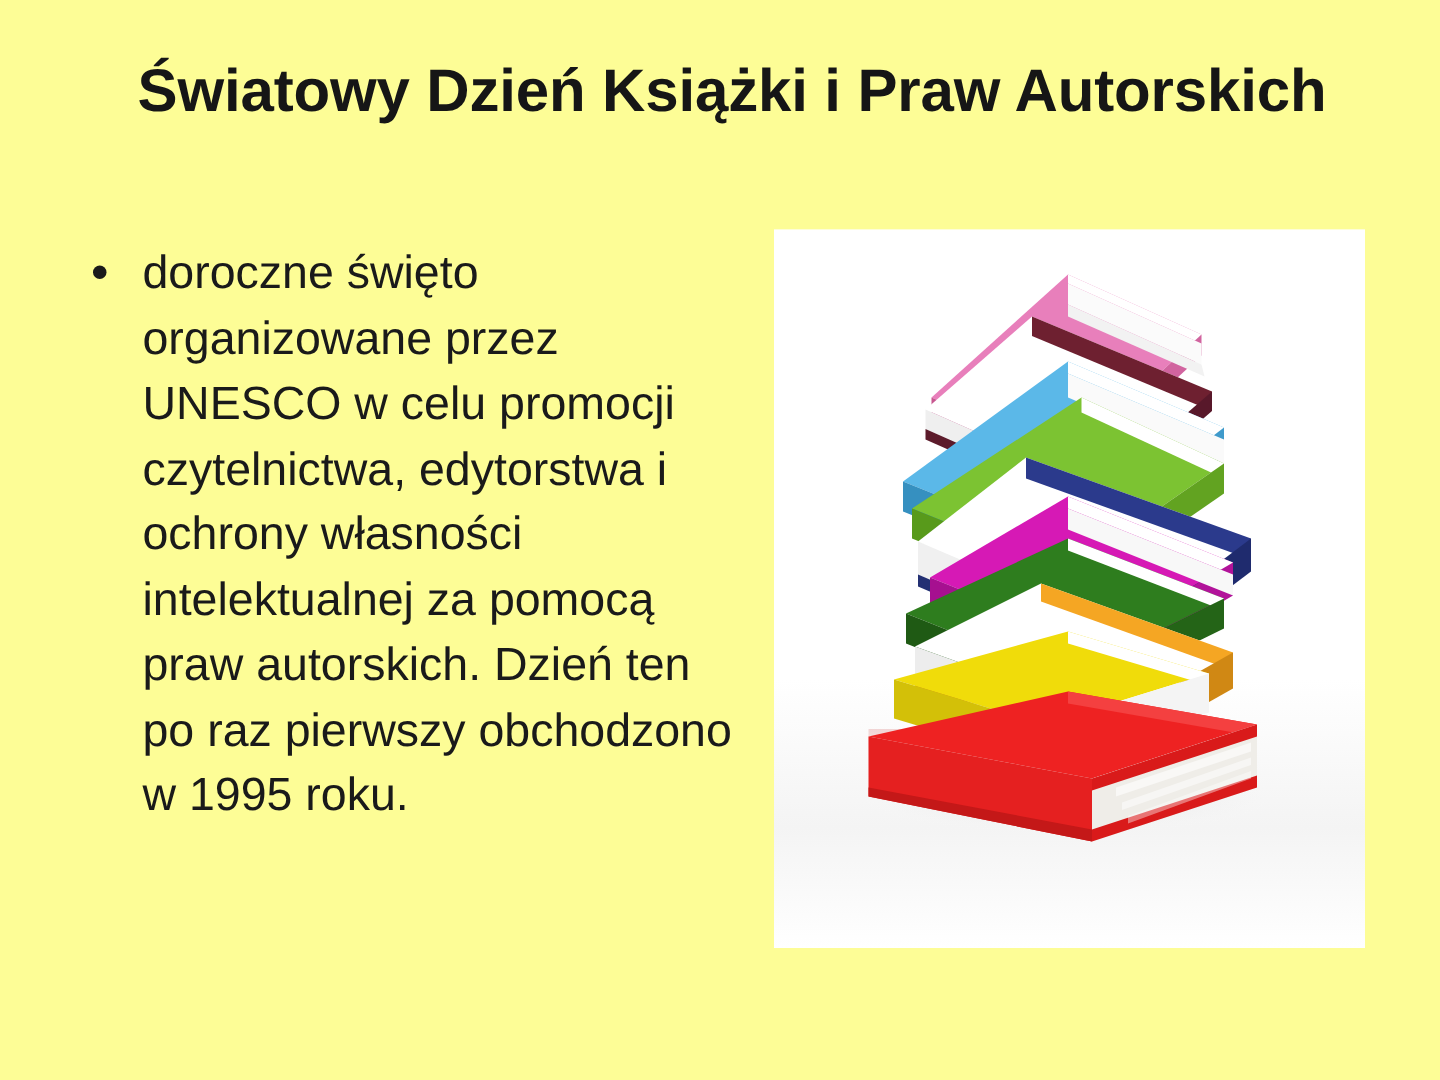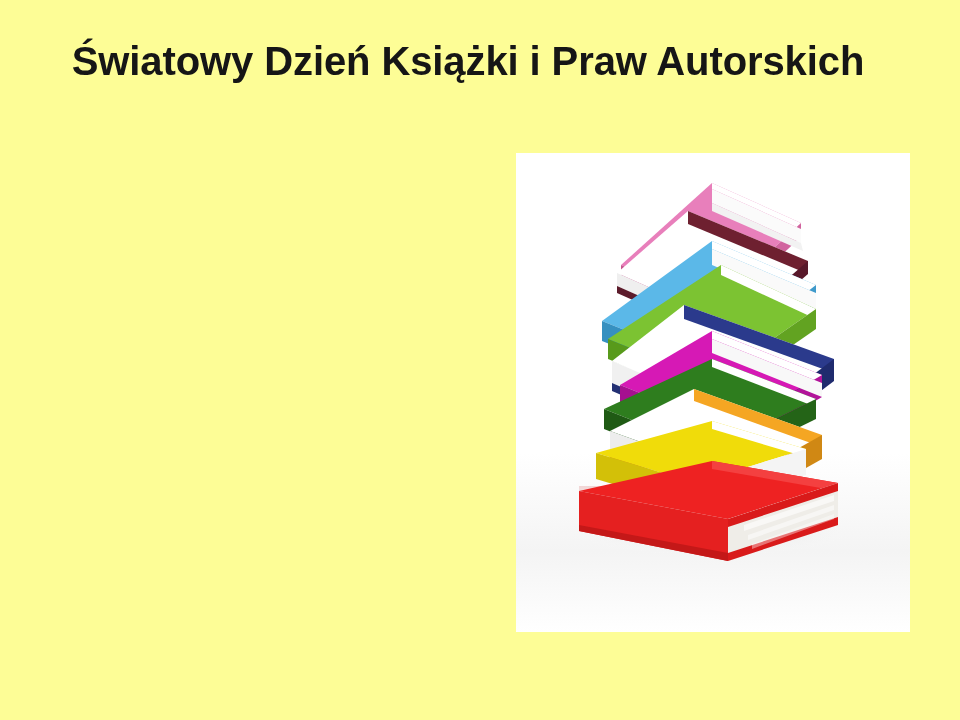--- a/index.html
+++ b/index.html
@@ -15,21 +15,21 @@
   #slide {
     position: relative;
     width: 960px;
     height: 720px;
     background: #FDFD96;
     box-sizing: border-box;
   }
   
   #slide-title {
     position: absolute;
-    left: 48px;
+    left: 68px;
     top: 34px;
     width: 840px;
     text-align: center;
     font-size: 40px;
     line-height: 54px;
     font-weight: bold;
     color: #161616;
     letter-spacing: -0.1px;
   }
   
@@ -71,20 +71,26 @@
     height: 479px;
   }
 </style>
 </head>
 <body>
 
 <div id="slide">
 
   <div id="slide-title">Światowy Dzień Książki i Praw Autorskich</div>
 
+  <div id="body-block">
+    <div class="bullet-item">
+      <span class="bullet-dot"></span>
+      <span>doroczne święto organizowane przez UNESCO w celu promocji czytelnictwa, edytorstwa i ochrony własności intelektualnej za pomocą praw autorskich. Dzień ten po raz pierwszy obchodzono w 1995 roku.</span>
+    </div>
+  </div>
 
   <div id="picture-panel">
     <svg id="books-photo" viewBox="0 0 394 479">
       <defs>
         <linearGradient id="gFloor" x1="0" y1="0" x2="0" y2="1">
           <stop offset="0%" stop-color="#ffffff"></stop>
           <stop offset="55%" stop-color="#f4f4f4"></stop>
           <stop offset="100%" stop-color="#ffffff"></stop>
         </linearGradient>
         <linearGradient id="gRefl" x1="0" y1="0" x2="0" y2="1">

